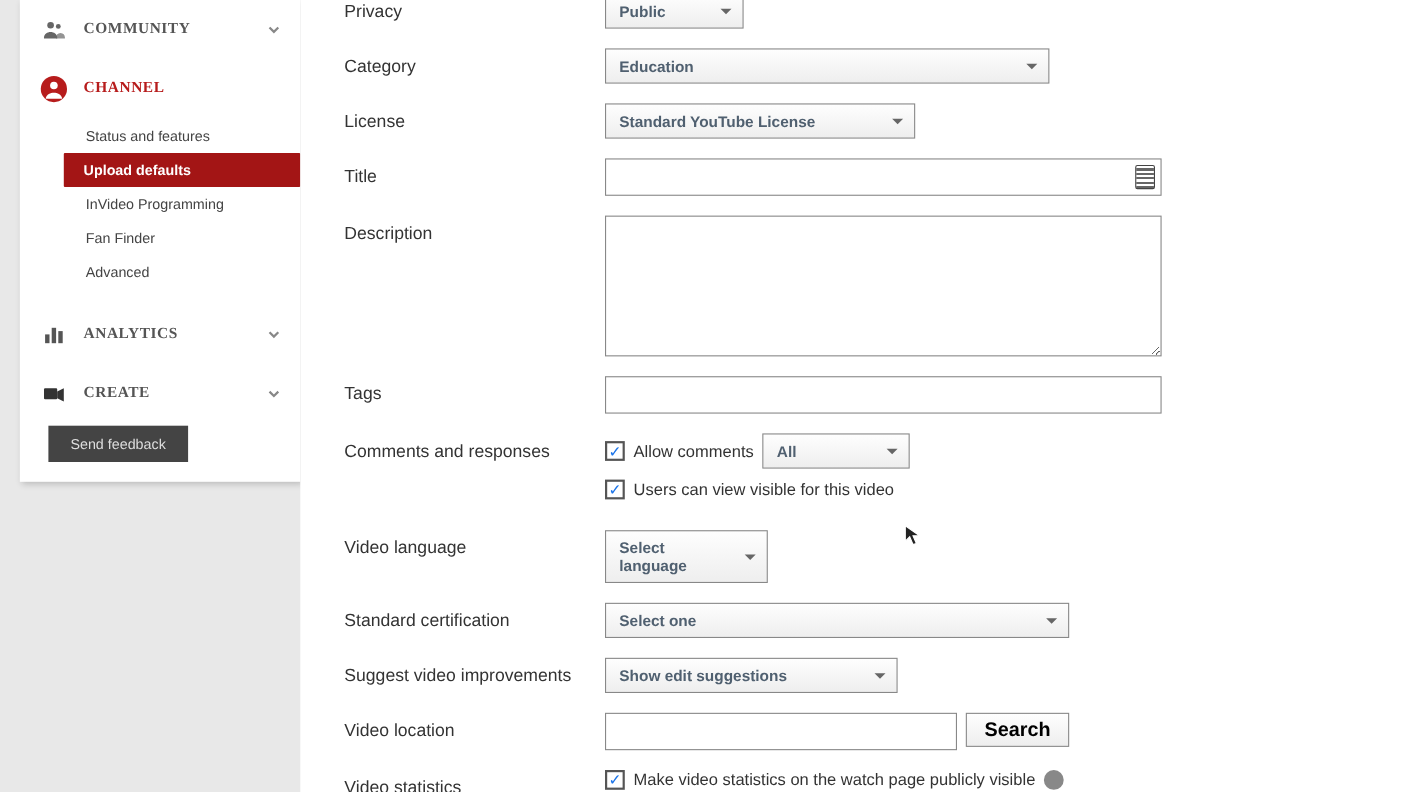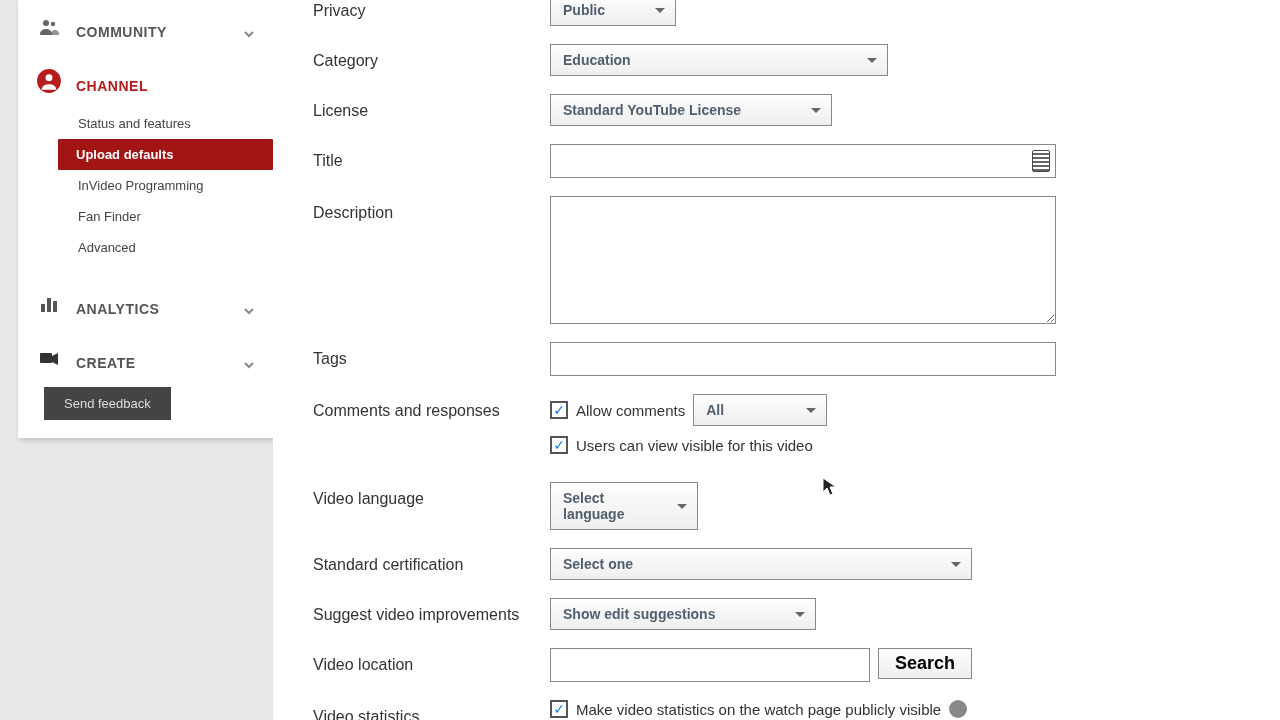--- a/index.html
+++ b/index.html
@@ -16,22 +16,23 @@
     left: 18px;
     top: 0;
     width: 255px;
     background: #fff;
     box-shadow: 2px 2px 6px rgba(0,0,0,0.2);
     padding-bottom: 18px;
   }
   .nav-section {
     padding: 14px 18px;
     display: flex;
-    align-items: flex-end;
-    cursor: pointer;
+    align-items: center;
+    cursor: pointer;
+    font-family: Liberation Serif, serif;
   }
   .nav-section .icon {
     width: 26px;
     height: 26px;
     margin-right: 14px;
     display: flex;
     align-items: center;
     justify-content: center;
   }
   .nav-section .label {
@@ -103,21 +104,21 @@
   .dropdown::after {
     content: "";
     position: absolute;
     right: 10px;
     top: 50%;
     margin-top: -2px;
     border: 5px solid transparent;
     border-top-color: #666;
   }
   .dd-privacy { width: 126px; }
-  .dd-category { width: 338px; }
+  .dd-category { width: 404px; }
   .dd-license { width: 282px; }
   .dd-comments { width: 134px; margin-left: 8px; }
   .dd-lang { width: 148px; }
   .dd-caption { width: 422px; }
   .dd-suggest { width: 266px; }
   .text-input {
     border: 1px solid #888;
     padding: 8px 10px;
     font-size: 14px;
     width: 506px;

